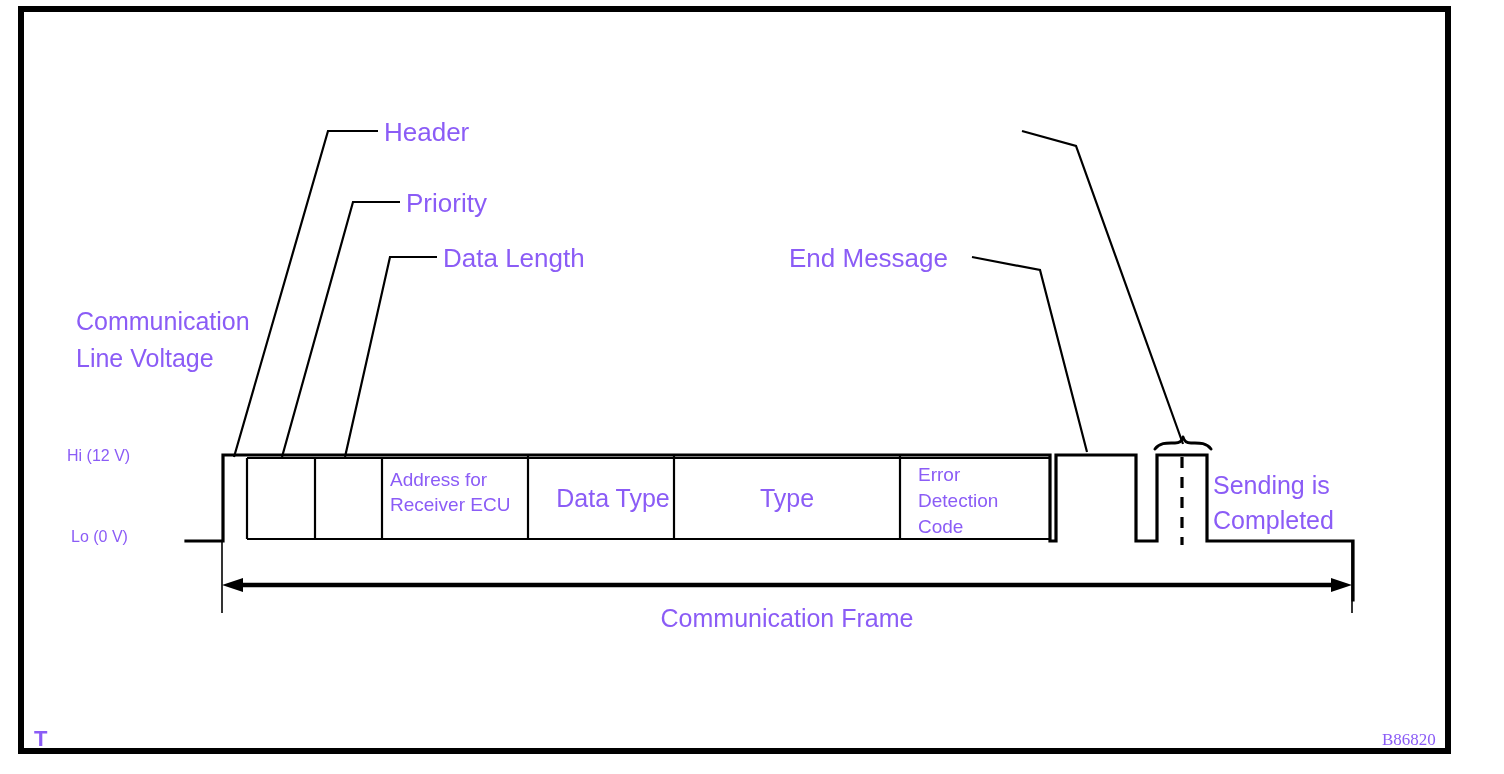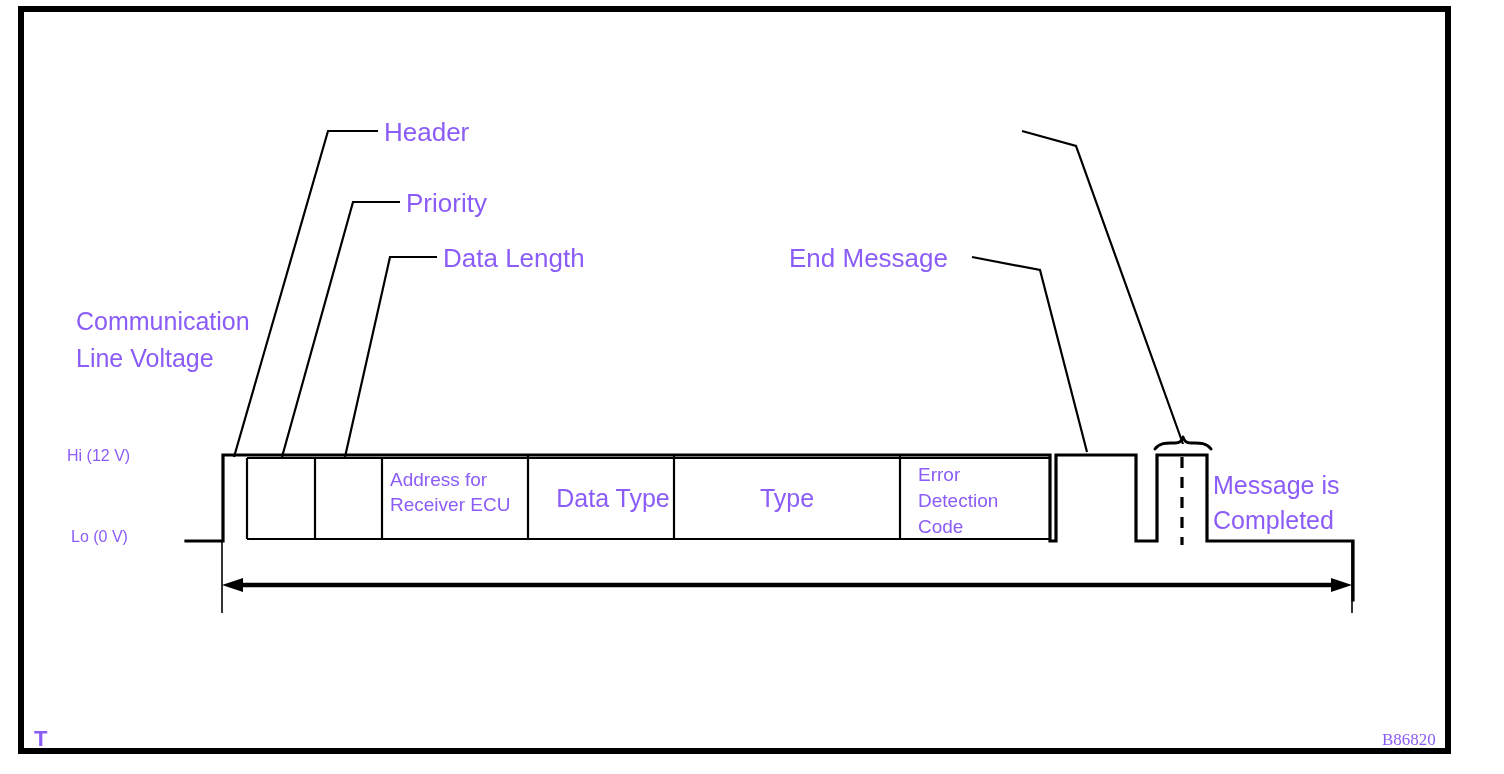--- a/index.html
+++ b/index.html
@@ -168,21 +168,22 @@
   <div class="lbl lbl-cell-sm" style="left:390px; top:493px; width:140px;">Receiver ECU</div>
 
   <div class="lbl lbl-cell-lg" style="left:528px; top:484px; width:170px;">Data Type</div>
 
   <div class="lbl lbl-cell-lg" style="left:674px; top:484px; width:226px;">Type</div>
 
   <div class="lbl lbl-cell-sm" style="left:918px; top:463px;">Error</div>
   <div class="lbl lbl-cell-sm" style="left:918px; top:489px;">Detection</div>
   <div class="lbl lbl-cell-sm" style="left:918px; top:515px;">Code</div>
 
-  <div class="lbl lbl-note" style="left:1213px; top:470px;">Message is</div>
+  <div class="lbl lbl-note" style="left:1213px; top:470px;">Sending is</div>
   <div class="lbl lbl-note" style="left:1213px; top:505px;">Completed</div>
 
+  <div class="lbl lbl-dim center" style="left:222px; top:604px; width:1130px;">Communication Frame</div>
 
   <div class="lbl lbl-corner" style="left:34px; top:726px;">T</div>
 
   <div class="lbl lbl-code" style="left:1382px; top:730px;font-family:Liberation Serif, serif;">B86820</div>
 
 </div>
 
 </body></html>

